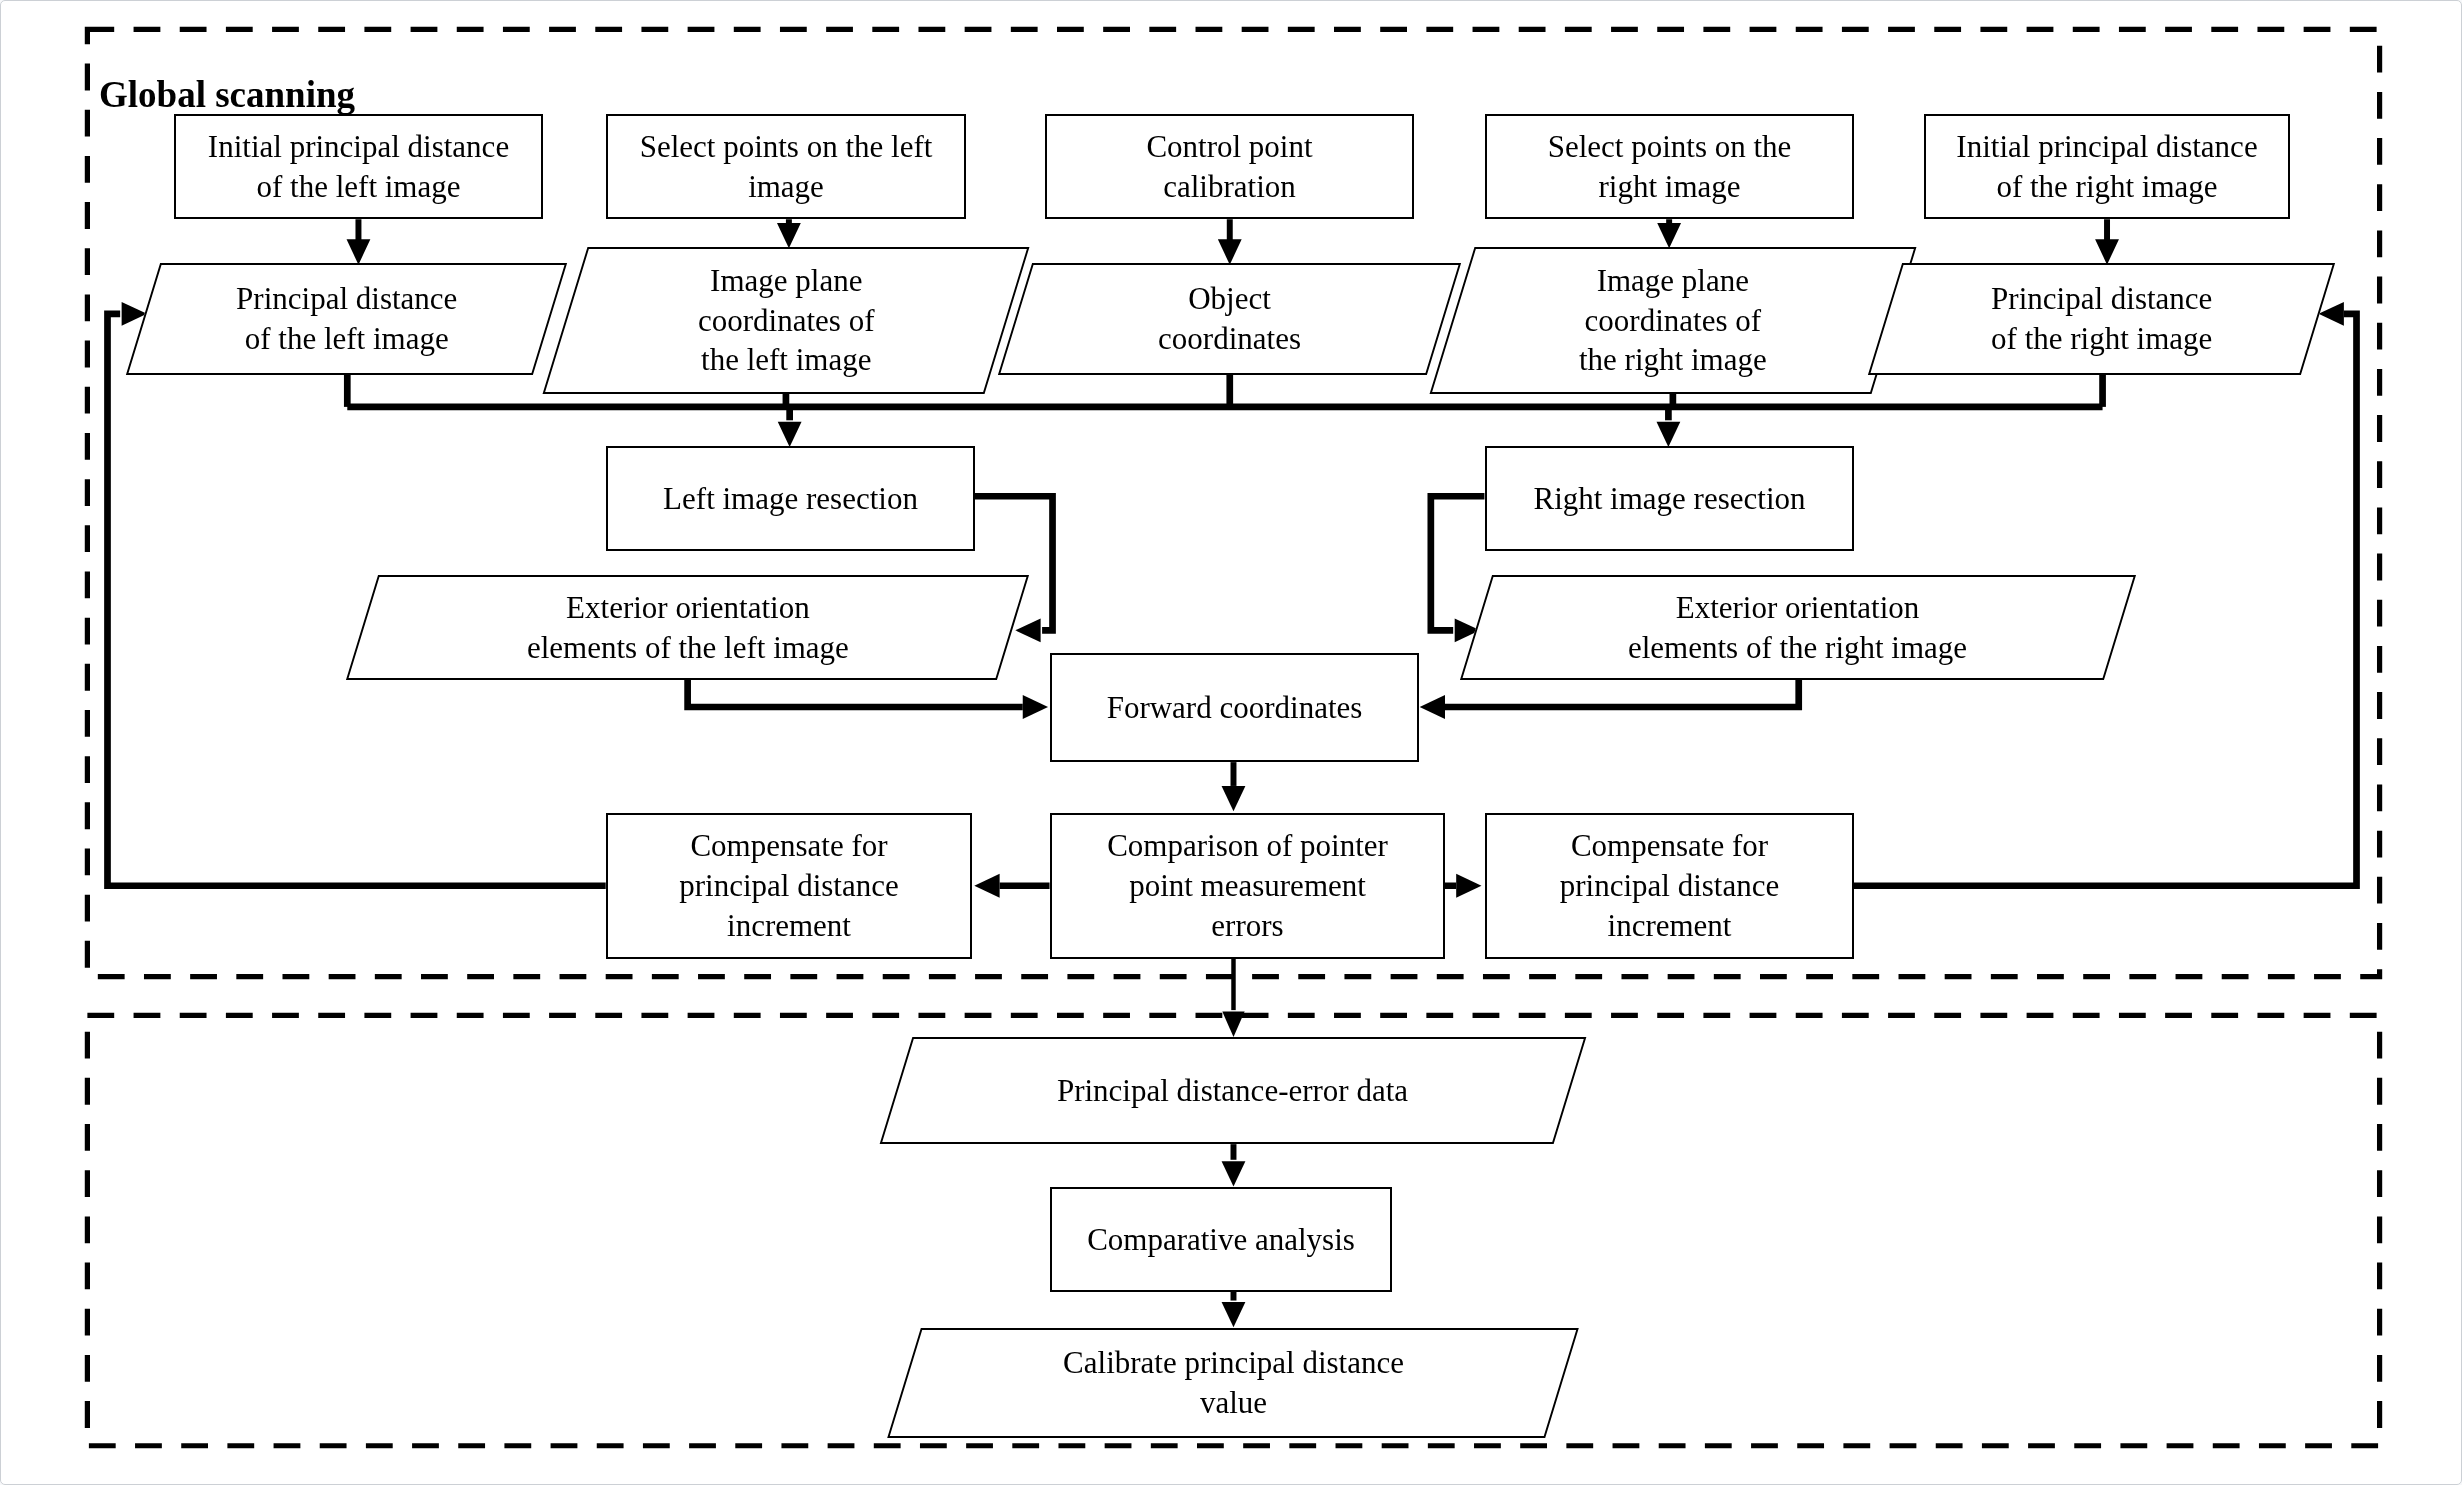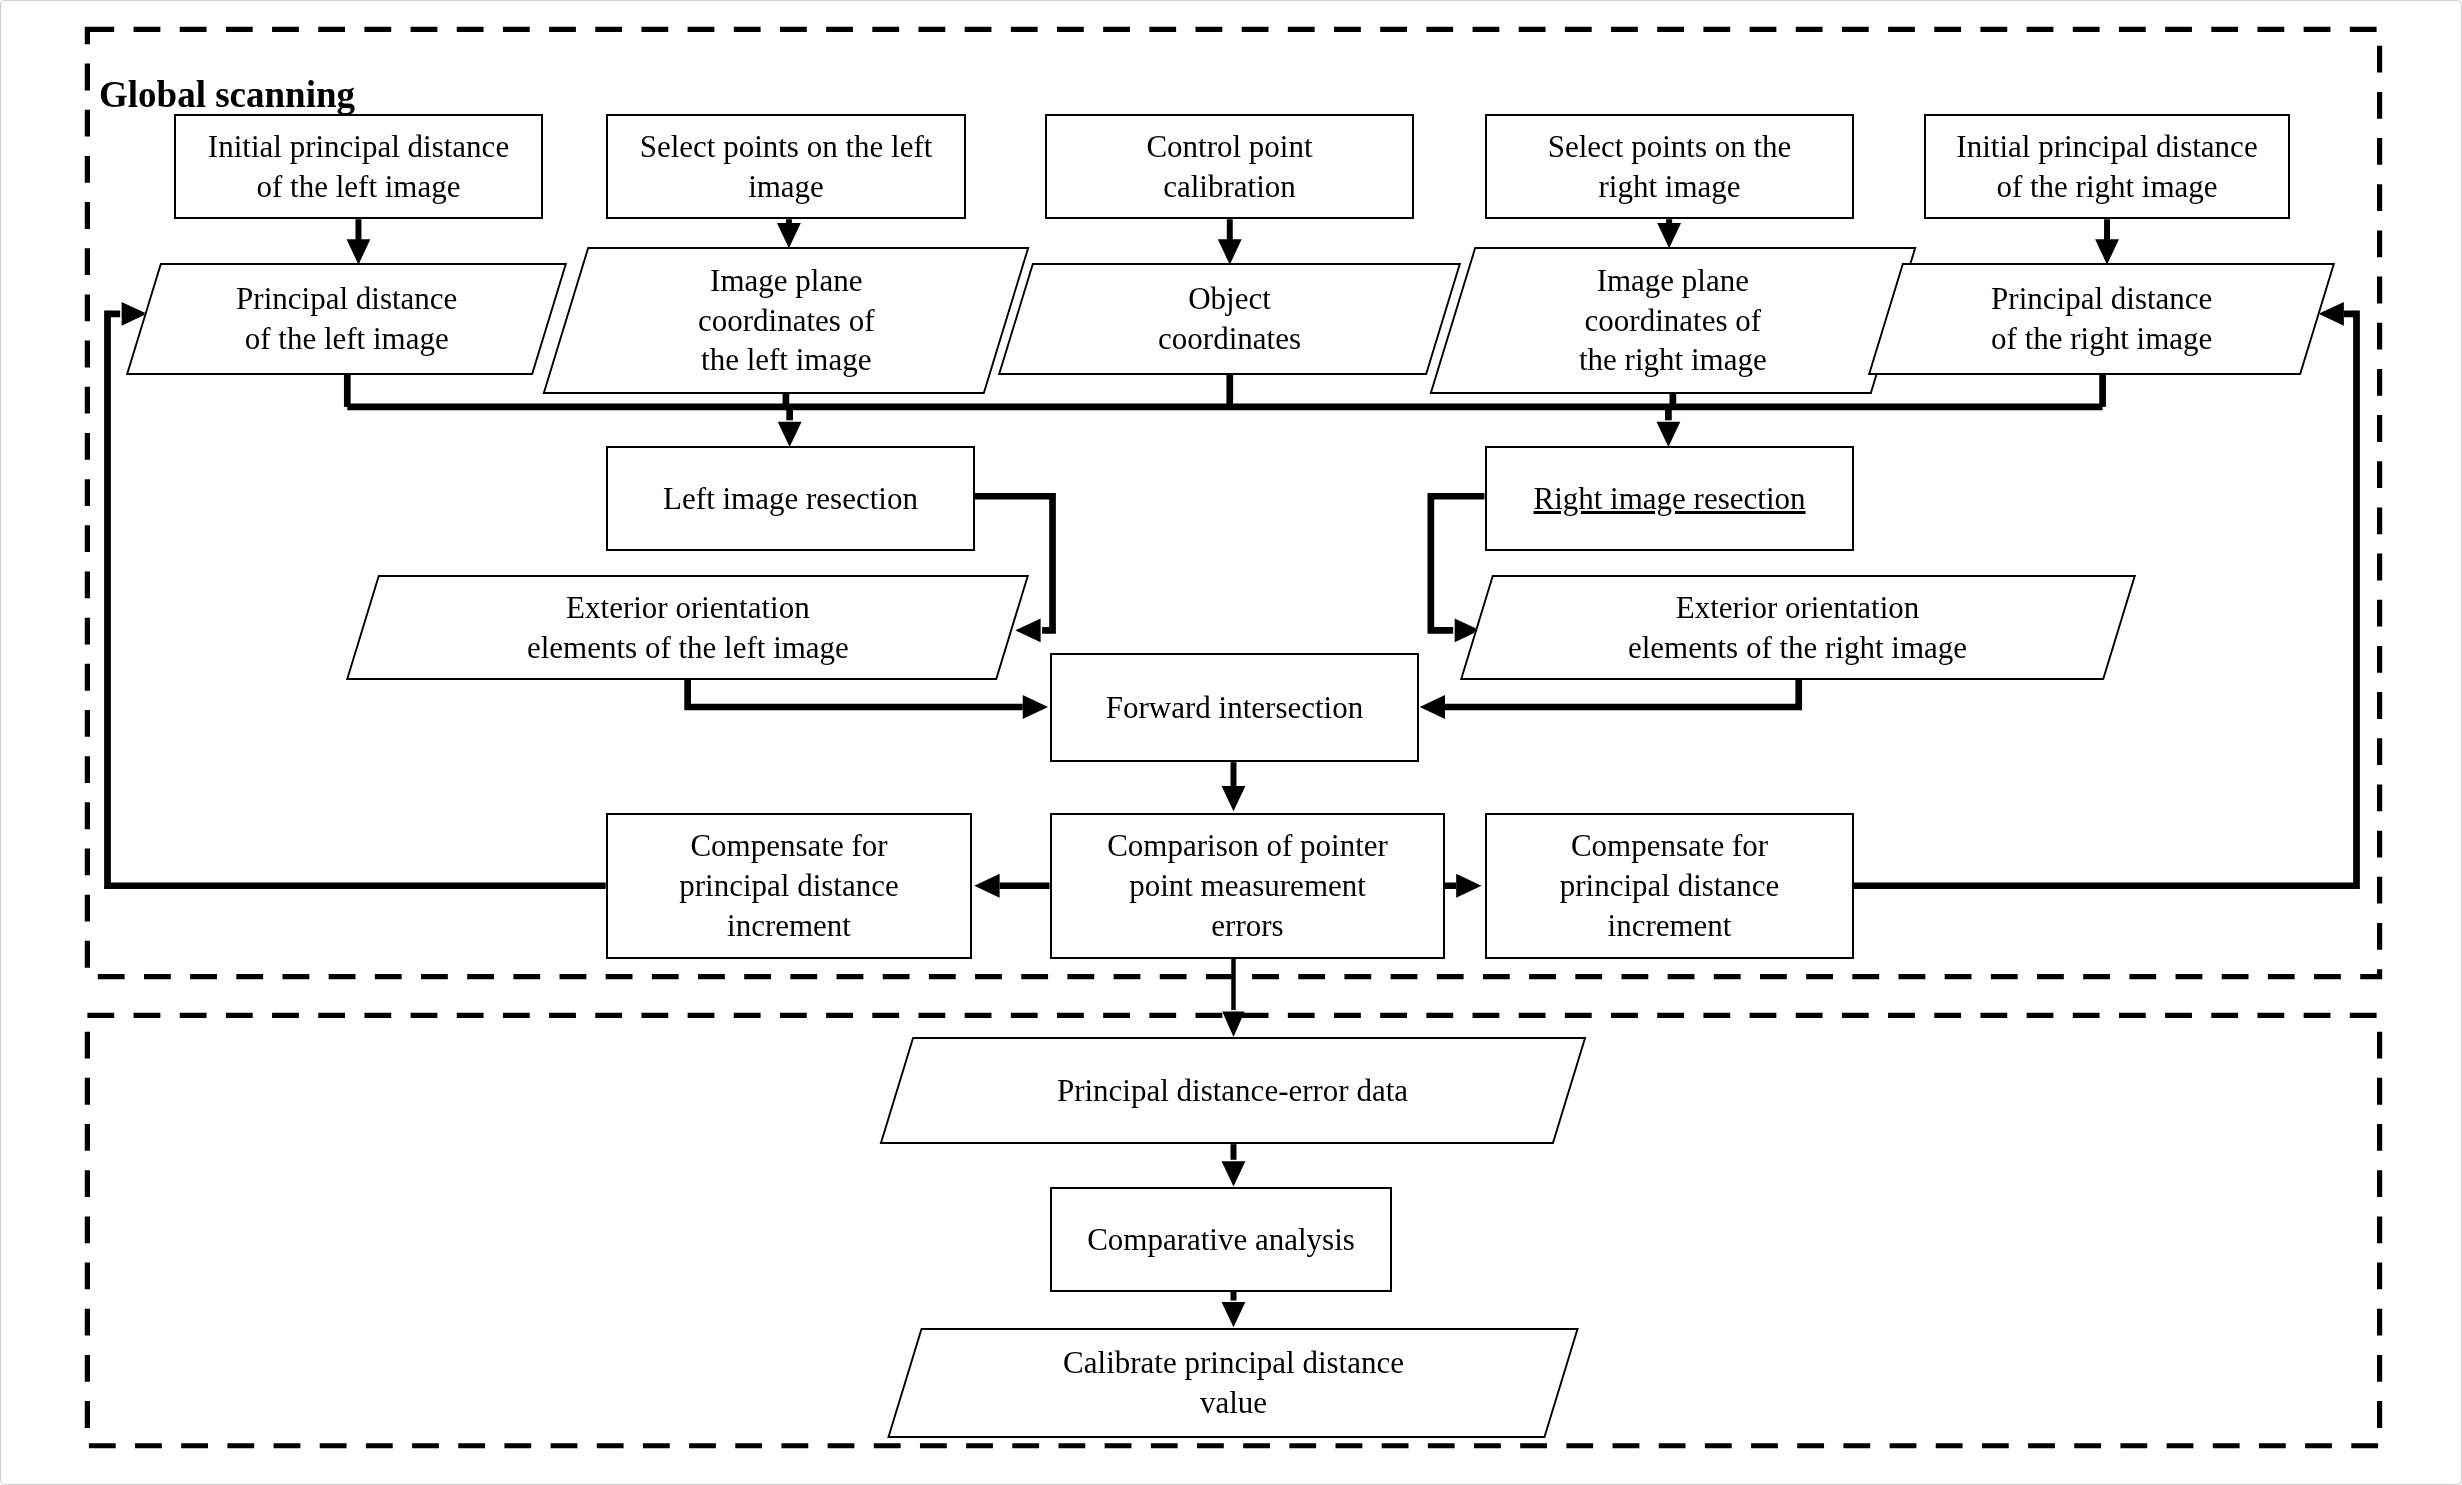--- a/index.html
+++ b/index.html
@@ -136,35 +136,35 @@
 the right image</span>
   </div>
   <div class="node para" style="left:1884px; top:262px; width:433px; height:112px;">
     <span class="lbl">Principal distance
 of the right image</span>
   </div>
 
   <div class="node rect" style="left:605px; top:445px; width:369px; height:105px;">
     <span class="lbl">Left image resection</span>
   </div>
-  <div class="node rect" style="left:1484px; top:445px; width:369px; height:105px;text-decoration:underline;">
+  <div class="node rect" style="left:1484px; top:445px; width:369px; height:105px;">
     <span class="lbl">Right image resection</span>
   </div>
 
   <div class="node para" style="left:361px; top:574px; width:651px; height:105px;">
     <span class="lbl">Exterior orientation
 elements of the left image</span>
   </div>
   <div class="node para" style="left:1475px; top:574px; width:644px; height:105px;">
     <span class="lbl">Exterior orientation
 elements of the right image</span>
   </div>
 
   <div class="node rect" style="left:1049px; top:652px; width:369px; height:109px;">
-    <span class="lbl">Forward intersection</span>
+    <span class="lbl">Forward coordinates</span>
   </div>
 
   <div class="node rect" style="left:605px; top:812px; width:366px; height:146px;">
     <span class="lbl">Compensate for
 principal distance
 increment</span>
   </div>
   <div class="node rect" style="left:1049px; top:812px; width:395px; height:146px;">
     <span class="lbl">Comparison of pointer
 point measurement

